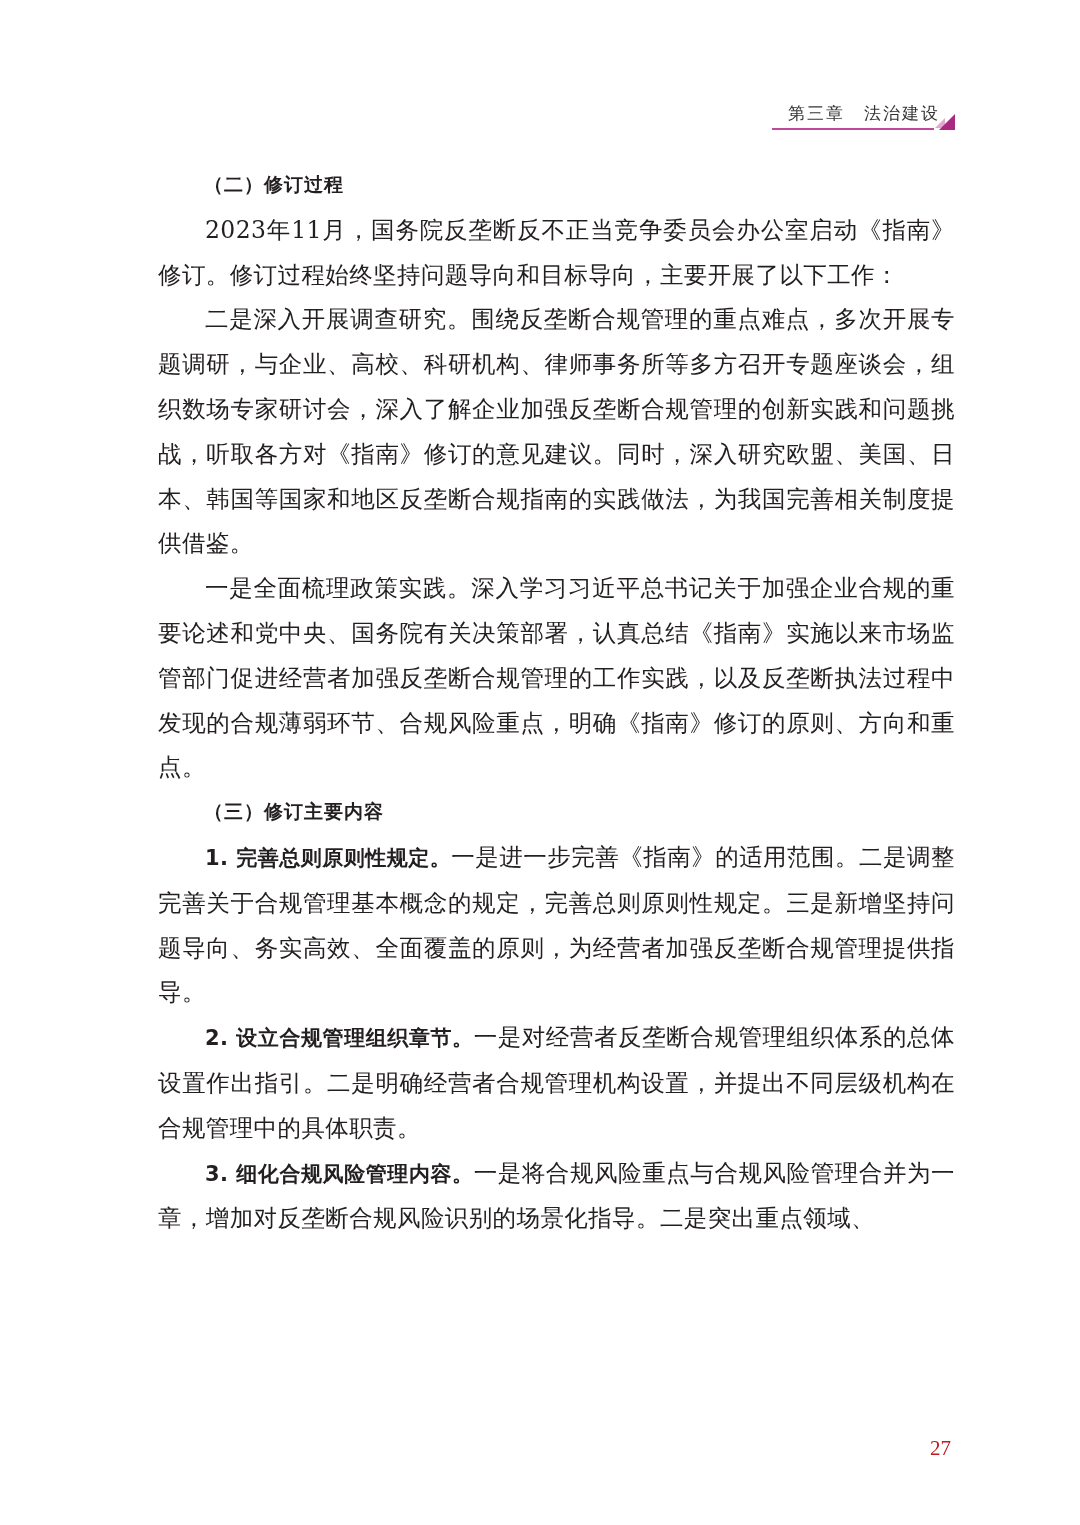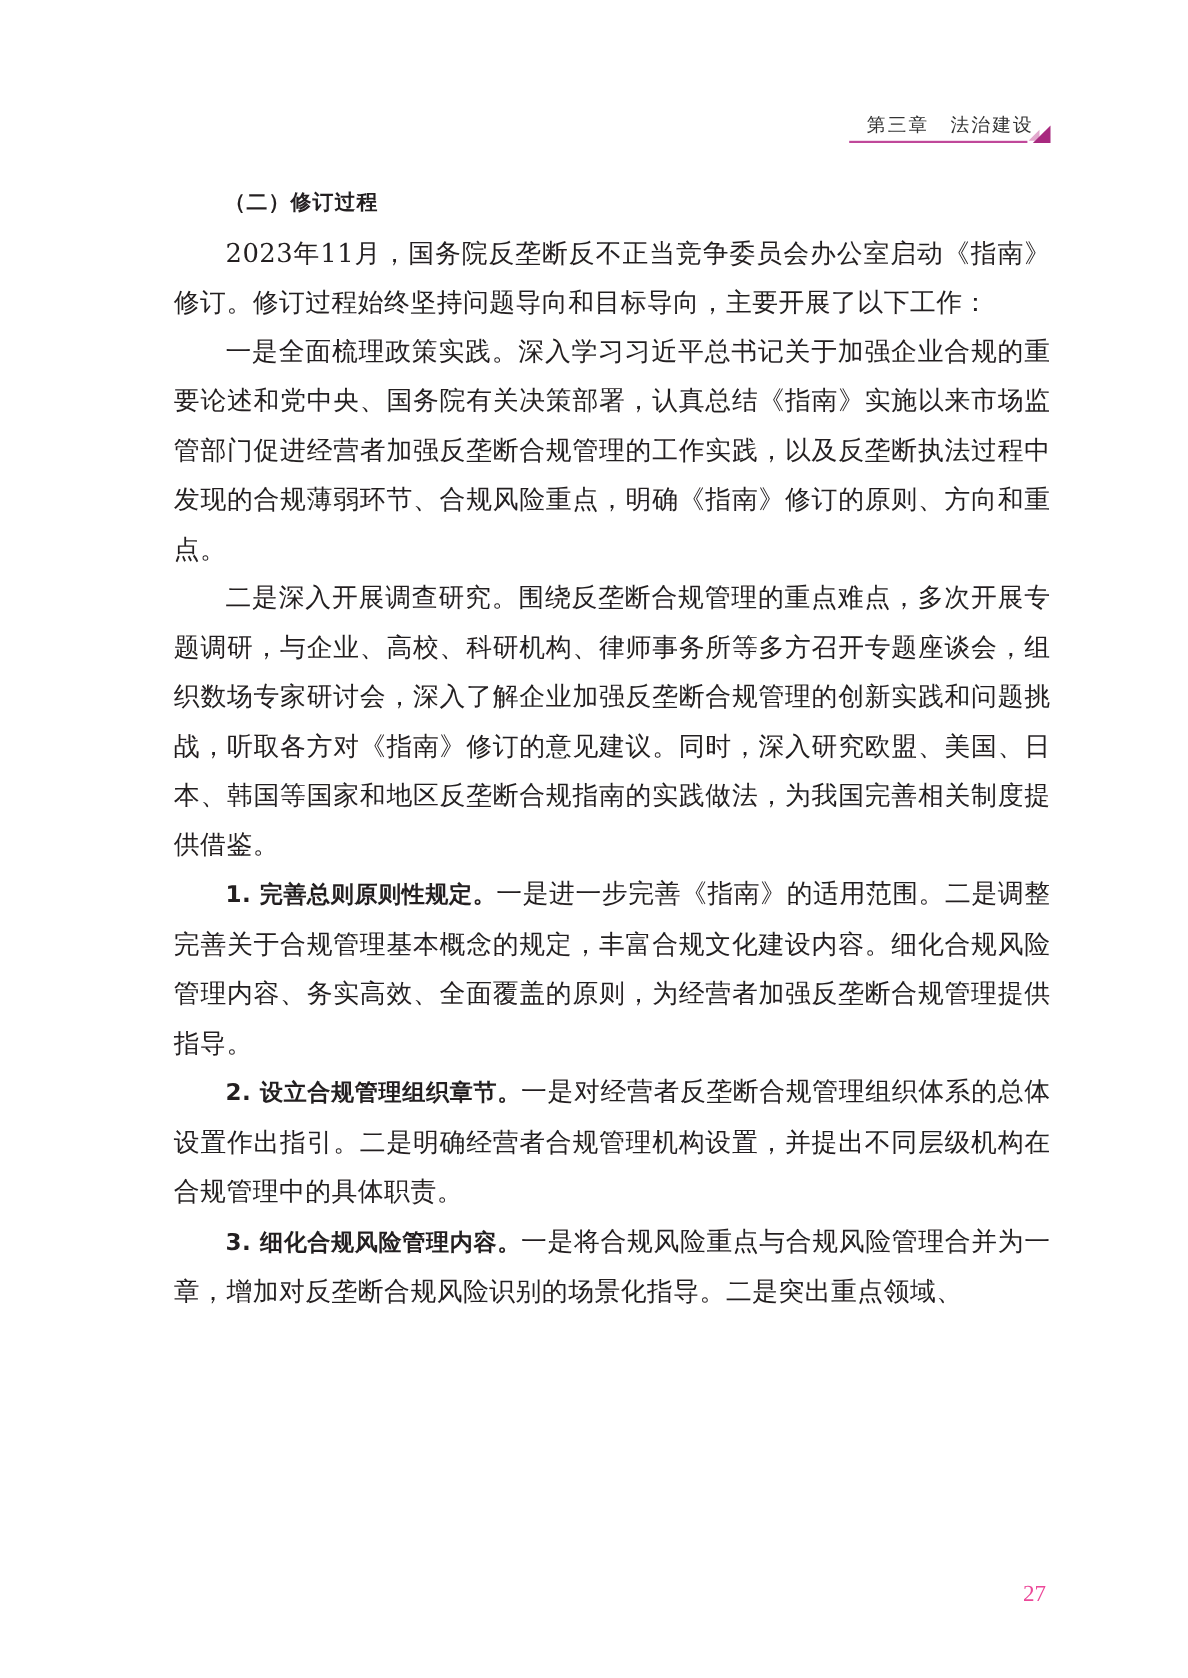--- a/index.html
+++ b/index.html
@@ -13,36 +13,37 @@
                 border-left: 16px solid transparent; border-bottom: 16px solid #a8297f; }
   .header-tri-light { position: absolute; left: 163px; top: 18px; width: 0; height: 0;
                 border-left: 10px solid transparent; border-bottom: 10px solid #e2a9cd; }
   .content { position: absolute; left: 158px; top: 163px; width: 797px; }
   .p { font-size: 23.5px; line-height: 44.8px; text-align: justify; text-align-last: left;
        text-indent: 2em; margin: 0; letter-spacing: 0.4px; }
   .h { font-size: 19px; line-height: 44.8px; margin: 0; padding-left: 46px;
        font-family: Liberation Sans, sans-serif; font-weight: bold; letter-spacing: 1px; }
   .lead { font-weight: bold; font-family: "DejaVu Sans", sans-serif; font-size: 21px; }
   .page-num { position: absolute; left: 930px; top: 1436px; font-size: 21px;
-              font-family: "Liberation Serif", serif; color: #ec4899; }
+              font-family: "Liberation Serif", serif; color: #b91c1c; }
 </style>
 </head>
 <body>
 
 <div class="header">
   <span class="header-text"><span>第三章</span>　<span>法治建设</span></span>
   <div class="header-rule"></div>
   <div class="header-tri-light"></div>
   <div class="header-tri"></div>
 </div>
 
 <div class="content">
   <h3 class="h">（二）修订过程</h3>
   <p class="p"><span>2023年11月，国务院反垄断反不正当竞争委员会办公室启动《指南》修订。修订过程始终坚持问题导向和目标导向，主要开展了以下工作：</span></p>
+  <p class="p"><span>二是深入开展调查研究。围绕反垄断合规管理的重点难点，多次开展专题调研，与企业、高校、科研机构、律师事务所等多方召开专题座谈会，组织数场专家研讨会，深入了解企业加强反垄断合规管理的创新实践和问题挑战，听取各方对《指南》修订的意见建议。同时，深入研究欧盟、美国、日本、韩国等国家和地区反垄断合规指南的实践做法，为我国完善相关制度提供借鉴。</span></p>
   <p class="p"><span>一是全面梳理政策实践。深入学习习近平总书记关于加强企业合规的重要论述和党中央、国务院有关决策部署，认真总结《指南》实施以来市场监管部门促进经营者加强反垄断合规管理的工作实践，以及反垄断执法过程中发现的合规薄弱环节、合规风险重点，明确《指南》修订的原则、方向和重点。</span></p>
-  <p class="p"><span>二是深入开展调查研究。围绕反垄断合规管理的重点难点，多次开展专题调研，与企业、高校、科研机构、律师事务所等多方召开专题座谈会，组织数场专家研讨会，深入了解企业加强反垄断合规管理的创新实践和问题挑战，听取各方对《指南》修订的意见建议。同时，深入研究欧盟、美国、日本、韩国等国家和地区反垄断合规指南的实践做法，为我国完善相关制度提供借鉴。</span></p>
 
-  <p class="p"><span class="lead">1. 完善总则原则性规定。</span><span>一是进一步完善《指南》的适用范围。二是调整完善关于合规管理基本概念的规定，丰富合规文化建设内容。细化合规风险管理内容、务实高效、全面覆盖的原则，为经营者加强反垄断合规管理提供指导。</span></p>
+  <h3 class="h">（三）修订主要内容</h3>
+  <p class="p"><span class="lead">1. 完善总则原则性规定。</span><span>一是进一步完善《指南》的适用范围。二是调整完善关于合规管理基本概念的规定，完善总则原则性规定。三是新增坚持问题导向、务实高效、全面覆盖的原则，为经营者加强反垄断合规管理提供指导。</span></p>
   <p class="p"><span class="lead">2. 设立合规管理组织章节。</span><span>一是对经营者反垄断合规管理组织体系的总体设置作出指引。二是明确经营者合规管理机构设置，并提出不同层级机构在合规管理中的具体职责。</span></p>
   <p class="p"><span class="lead">3. 细化合规风险管理内容。</span><span>一是将合规风险重点与合规风险管理合并为一章，增加对反垄断合规风险识别的场景化指导。二是突出重点领域、</span></p>
 </div>
 
 <div class="page-num">27</div>
 
 </body></html>

